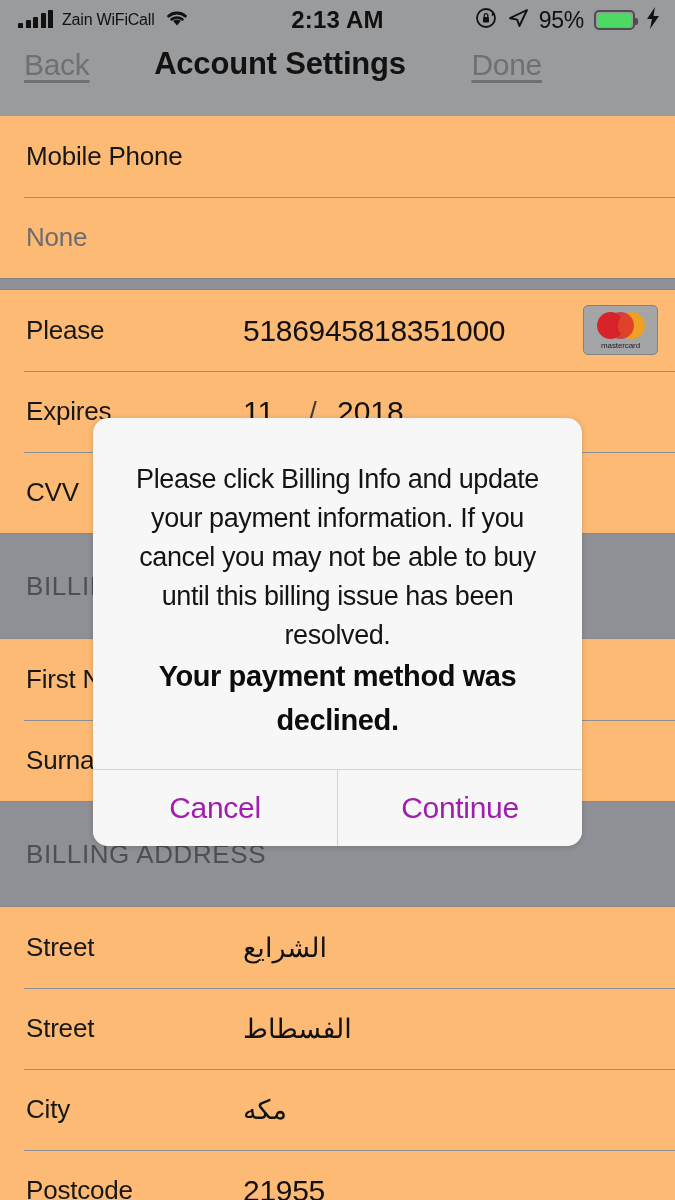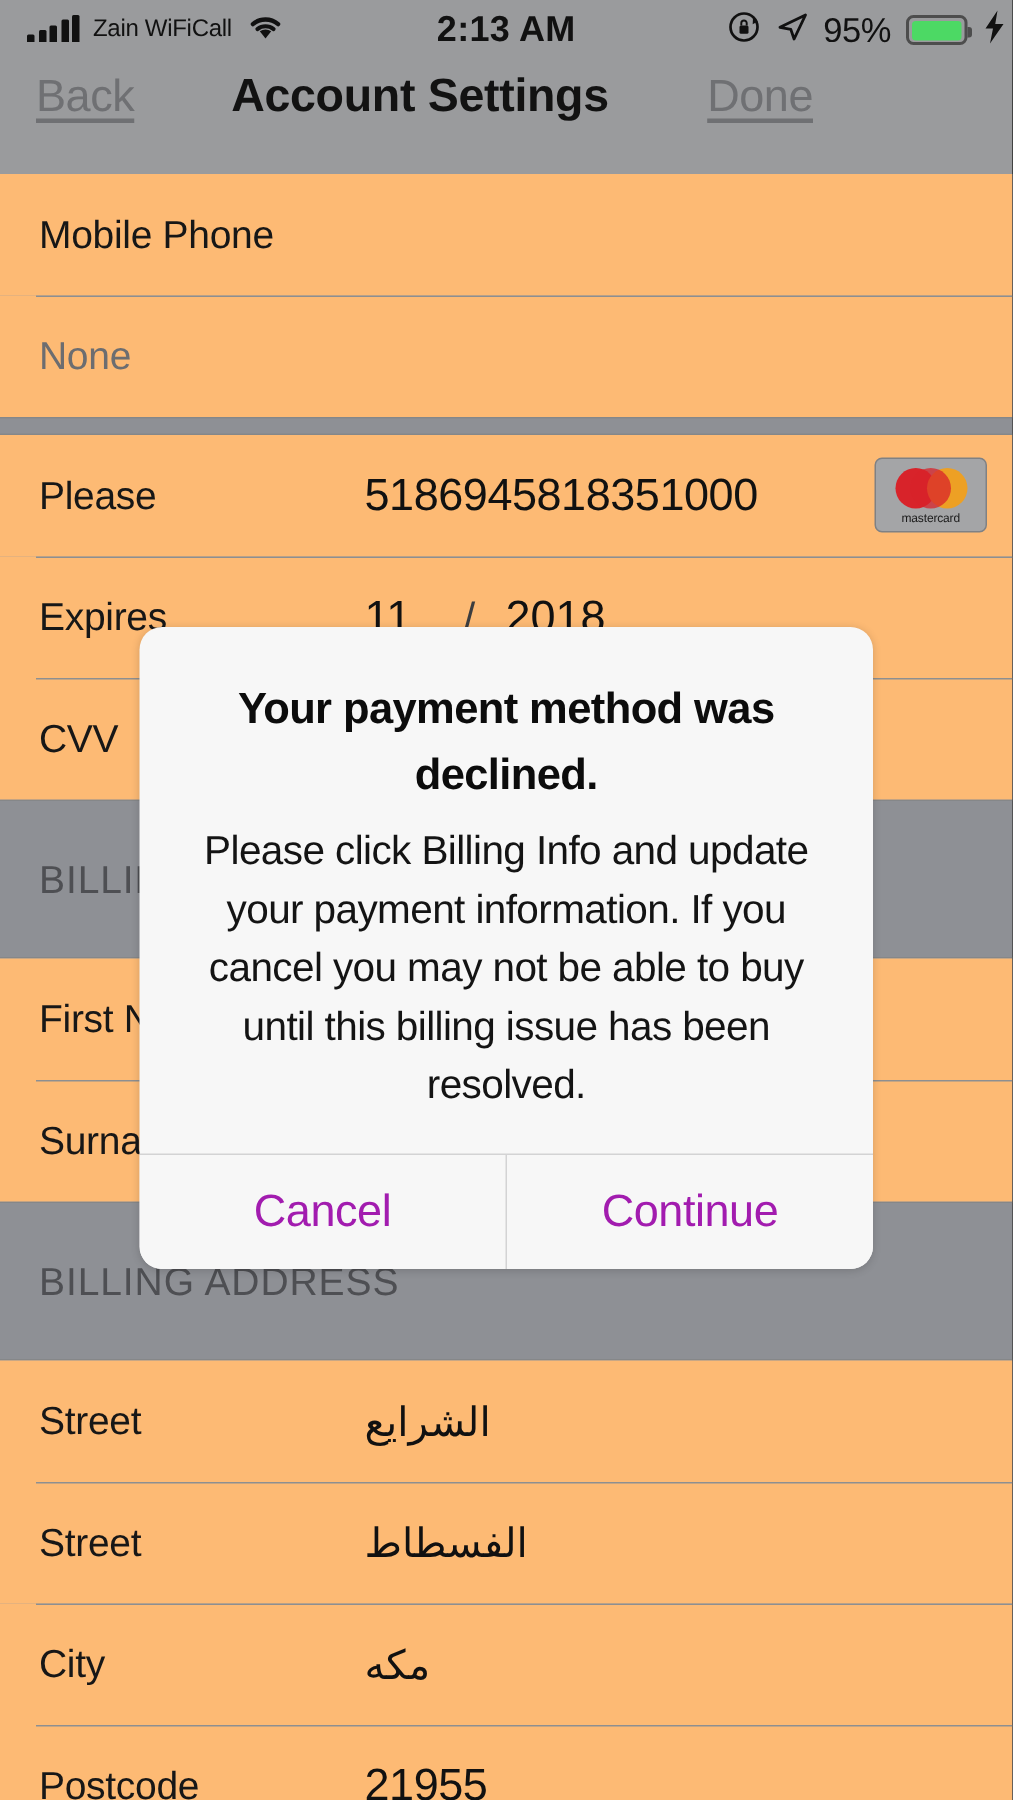--- a/index.html
+++ b/index.html
@@ -40,21 +40,21 @@
     position: absolute;
     left: 0; right: 0;
     text-align: center;
     font-size: 24px;
     font-weight: bold;
     color: #111;
     letter-spacing: 0.2px;
   }
   .sb-right {
     position: absolute;
-    right: 4px;
+    right: 14px;
     display: flex;
     align-items: center;
     gap: 10px;
   }
   .carrier-name {
     font-size: 16px;
     color: #111;
     font-weight: normal;
     letter-spacing: -0.2px;
   }
@@ -450,22 +450,22 @@
         <span class="row-label">Postcode</span>
         <span class="row-value">21955</span>
       </div>
     </div>
 
   </div>
 
   <div id="alert-overlay">
     <div id="alert-dialog">
       <div id="alert-body">
+        <div id="alert-message">Please click Billing Info and update your payment information. If you cancel you may not be able to buy until this billing issue has been resolved.</div>
         <div id="alert-title">Your payment method was declined.</div>
-        <div id="alert-message">Please click Billing Info and update your payment information. If you cancel you may not be able to buy until this billing issue has been resolved.</div>
       </div>
       <div id="alert-buttons">
         <div class="alert-btn">Cancel</div>
         <div class="alert-btn">Continue</div>
       </div>
     </div>
   </div>
 
 </div>
 

